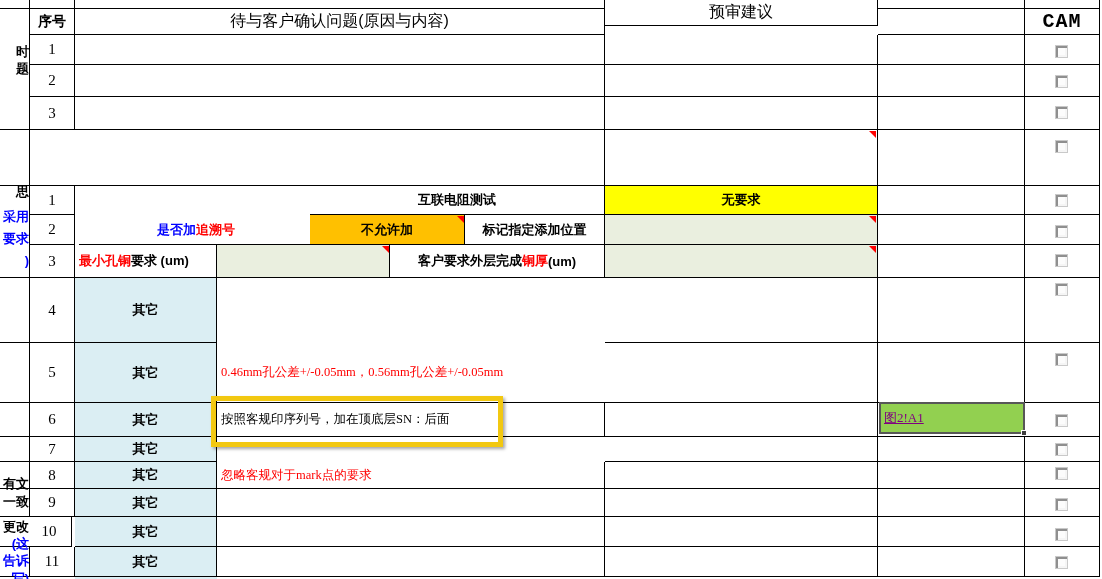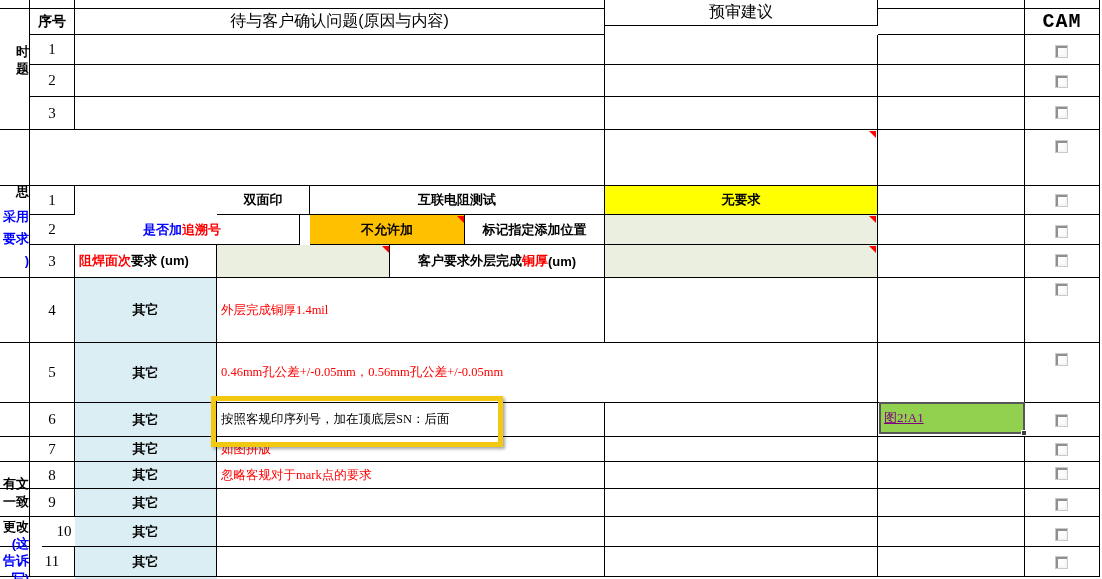--- a/index.html
+++ b/index.html
@@ -95,69 +95,63 @@
   <div class="c" style="left:605px;top:97px;width:273px;height:33px"></div>
   <div class="c" style="left:878px;top:97px;width:147px;height:33px"></div>
   <div class="c" style="left:1025px;top:97px;width:75px;height:33px"></div>
 
   <div class="c" style="left:30px;top:130px;width:575px;height:56px"></div>
   <div class="c" style="left:605px;top:130px;width:273px;height:56px"></div>
   <div class="c" style="left:878px;top:130px;width:147px;height:56px"></div>
   <div class="c" style="left:1025px;top:130px;width:75px;height:56px"></div>
 
   <div class="c num" style="left:30px;top:186px;width:45px;height:29px">1</div>
-  <div class="c" style="left:217px;top:186px;width:93px;height:29px">
-    <span class="lab">双面印</span>
-  </div>
   <div class="c bg-yel" style="left:605px;top:186px;width:273px;height:29px">
     <span class="lab">无要求</span>
   </div>
   <div class="c" style="left:310px;top:186px;width:295px;height:29px">
     <span class="lab">互联电阻测试</span>
   </div>
   <div class="c" style="left:878px;top:186px;width:147px;height:29px"></div>
   <div class="c" style="left:1025px;top:186px;width:75px;height:29px"></div>
 
   <div class="c num" style="left:30px;top:215px;width:45px;height:30px">2</div>
-  <div class="c" style="left:65px;top:215px;width:235px;height:30px">
+  <div class="c" style="left:79px;top:215px;width:235px;height:30px">
     <span class="lab blue">是否加</span>
       <span class="lab red">追溯号</span>
   </div>
   <div class="c" style="left:465px;top:215px;width:140px;height:30px">
     <span class="lab">标记指定添加位置</span>
   </div>
   <div class="c bg-org" style="left:310px;top:215px;width:155px;height:30px">
     <span class="lab">不允许加</span>
   </div>
   <div class="c bg-grn" style="left:605px;top:215px;width:273px;height:30px"></div>
   <div class="c" style="left:878px;top:215px;width:147px;height:30px"></div>
   <div class="c" style="left:1025px;top:215px;width:75px;height:30px"></div>
 
   <div class="c num" style="left:30px;top:245px;width:45px;height:33px">3</div>
   <div class="c left" style="left:75px;top:245px;width:142px;height:33px">
-    <span class="lab red">阻焊面次</span>
+    <span class="lab red">最小孔铜</span>
       <span class="lab">要求 (um)</span>
   </div>
   <div class="c bg-grn" style="left:217px;top:245px;width:173px;height:33px"></div>
   <div class="c" style="left:390px;top:245px;width:215px;height:33px">
     <span class="lab">客户要求外层完成</span>
       <span class="lab red">铜厚</span>
       <span class="lab"> (um)</span>
   </div>
   <div class="c bg-grn" style="left:605px;top:245px;width:273px;height:33px"></div>
   <div class="c" style="left:878px;top:245px;width:147px;height:33px"></div>
   <div class="c" style="left:1025px;top:245px;width:75px;height:33px"></div>
 
   <div class="c num" style="left:30px;top:278px;width:45px;height:65px">4</div>
   <div class="c bg-blu" style="left:75px;top:278px;width:142px;height:65px">
       <span class="lab">其它</span>
     </div>
-  <div class="c content red" style="left:217px;top:278px;width:388px;height:65px">
-      <span>外层完成铜厚1.4mil</span>
-    </div>
   <div class="c" style="left:605px;top:278px;width:273px;height:65px"></div>
   <div class="c" style="left:878px;top:278px;width:147px;height:65px"></div>
   <div class="c" style="left:1025px;top:278px;width:75px;height:65px"></div>
 
   <div class="c num" style="left:30px;top:343px;width:45px;height:60px">5</div>
   <div class="c bg-blu" style="left:75px;top:343px;width:142px;height:60px">
       <span class="lab">其它</span>
     </div>
   <div class="c content red" style="left:217px;top:343px;width:420px;height:60px">
       <span>0.46mm孔公差+/-0.05mm，0.56mm孔公差+/-0.05mm</span>
@@ -174,23 +168,20 @@
       <span>按照客规印序列号，加在顶底层SN：后面</span>
     </div>
   <div class="c" style="left:605px;top:403px;width:273px;height:34px"></div>
   <div class="c" style="left:878px;top:403px;width:147px;height:34px"></div>
   <div class="c" style="left:1025px;top:403px;width:75px;height:34px"></div>
 
   <div class="c num" style="left:30px;top:437px;width:45px;height:25px">7</div>
   <div class="c bg-blu" style="left:75px;top:437px;width:142px;height:25px">
       <span class="lab">其它</span>
     </div>
-  <div class="c content red" style="left:217px;top:437px;width:388px;height:25px">
-      <span>如图拼版</span>
-    </div>
   <div class="c" style="left:605px;top:437px;width:273px;height:25px"></div>
   <div class="c" style="left:878px;top:437px;width:147px;height:25px"></div>
   <div class="c" style="left:1025px;top:437px;width:75px;height:25px"></div>
 
   <div class="c num" style="left:30px;top:462px;width:45px;height:27px">8</div>
   <div class="c bg-blu" style="left:75px;top:462px;width:142px;height:27px">
       <span class="lab">其它</span>
     </div>
   <div class="c content red" style="left:217px;top:462px;width:388px;height:27px">
       <span>忽略客规对于mark点的要求</span>
@@ -203,21 +194,21 @@
   <div class="c bg-blu" style="left:75px;top:489px;width:142px;height:28px">
       <span class="lab">其它</span>
     </div>
   <div class="c content" style="left:217px;top:489px;width:388px;height:28px">
       <span></span>
     </div>
   <div class="c" style="left:605px;top:489px;width:273px;height:28px"></div>
   <div class="c" style="left:878px;top:489px;width:147px;height:28px"></div>
   <div class="c" style="left:1025px;top:489px;width:75px;height:28px"></div>
 
-  <div class="c num" style="left:42px;top:517px;width:45px;height:30px">10</div>
+  <div class="c num" style="left:27px;top:517px;width:45px;height:30px">10</div>
   <div class="c bg-blu" style="left:75px;top:517px;width:142px;height:30px">
       <span class="lab">其它</span>
     </div>
   <div class="c content" style="left:217px;top:517px;width:388px;height:30px">
       <span></span>
     </div>
   <div class="c" style="left:605px;top:517px;width:273px;height:30px"></div>
   <div class="c" style="left:878px;top:517px;width:147px;height:30px"></div>
   <div class="c" style="left:1025px;top:517px;width:75px;height:30px"></div>
 

